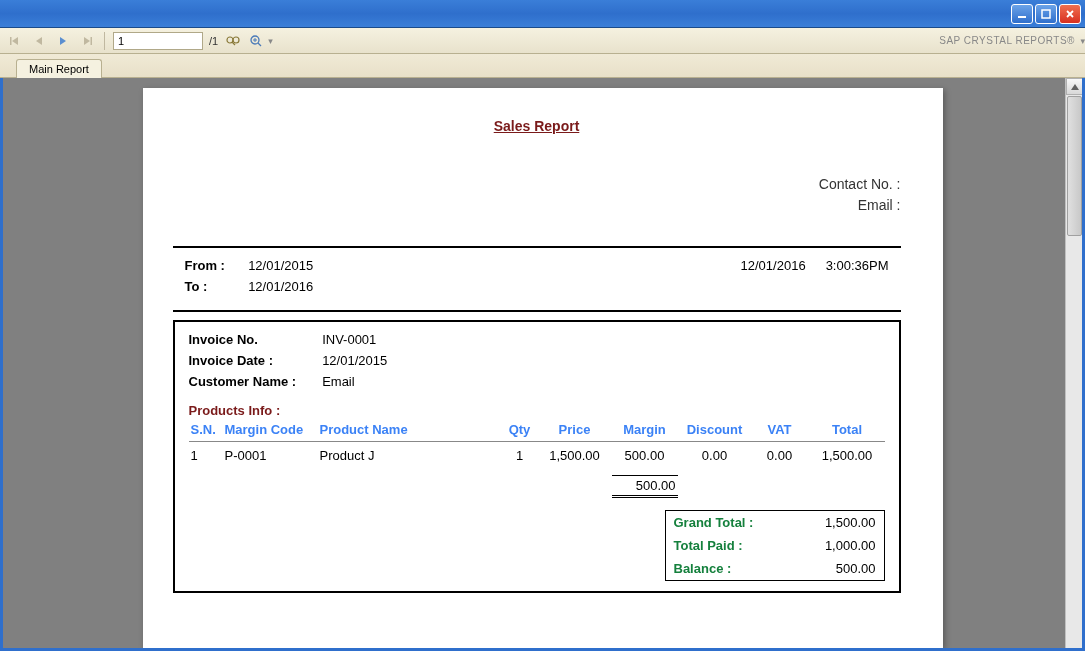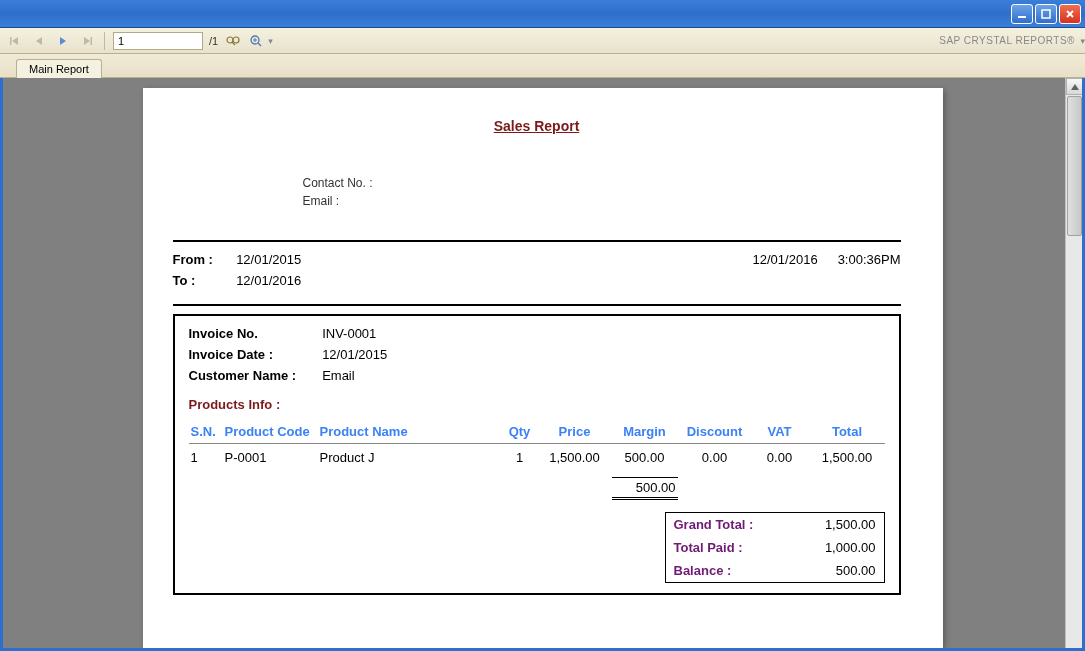--- a/index.html
+++ b/index.html
@@ -29,42 +29,42 @@
 
 .viewer { height: 573px; background: #808080; position: relative; display: flex; justify-content: center; overflow: hidden; border-left: 3px solid #2f6fcc; border-right: 3px solid #2f6fcc; border-bottom: 3px solid #2f6fcc; }
 .scrollbar { position: absolute; right: 0; top: 0; width: 17px; height: 100%; background: #e8e8e8; border-left: 1px solid #c0c0c0; }
 .scrollbtn { width: 17px; height: 17px; background: linear-gradient(to bottom, #f8f8f8, #d8d8d8); border: 1px solid #b0b0b0; display: flex; align-items: center; justify-content: center; }
 .scrollthumb { width: 15px; height: 140px; background: linear-gradient(to right, #e0e0e0, #c8c8c8); border: 1px solid #a0a0a0; margin: 1px auto; border-radius: 2px; }
 
 .page { width: 800px; background: #fff; margin-top: 10px; box-shadow: 2px 2px 6px rgba(0,0,0,0.3); padding: 20px 42px 40px 30px; position: relative; }
 
 
 .report-title { text-align: center; font-size: 14px; font-weight: bold; color: #7a1a1a; text-decoration: underline; margin-top: 10px; margin-bottom: 40px; }
-.contact-block { text-align: left; font-size: 12px; color: #333; line-height: 1.5; margin-bottom: 30px; margin-left: 130px; }
+.contact-block { text-align: right; font-size: 14px; color: #333; line-height: 1.5; margin-bottom: 30px; margin-left: 130px; }
 .thick-rule { border: none; border-top: 2px solid #000; margin: 8px 0; }
 
-.daterow { display: flex; justify-content: space-between; font-size: 13px; margin: 10px 0; }
+.daterow { display: flex; justify-content: space-between; font-size: 13px; margin: 10px 12px; }
 .daterow .left div { margin-bottom: 6px; }
 .daterow .left b { display: inline-block; width: 60px; }
 .daterow .right { display: flex; gap: 20px; }
 
 .invoice-box { border: 2px solid #000; padding: 10px 14px; margin-top: 8px; }
 .invrow { font-size: 13px; margin-bottom: 6px; }
 .invrow b { display: inline-block; width: 130px; }
-.section-label { color: #7a1a1a; font-weight: bold; font-size: 13px; margin-top: 14px; margin-bottom: 8px; }
+.section-label { color: #7a1a1a; font-weight: bold; font-size: 13px; margin-top: 14px; }
 
 .ptable { width: 100%; border-collapse: collapse; font-size: 13px; }
 .ptable th { color: #3b82f6; font-weight: bold; text-align: left; padding: 4px 2px; border-bottom: 1px solid #888; }
 .ptable th.r, .ptable td.r { text-align: center; }
 .ptable td { padding: 6px 2px; vertical-align: top; }
 .subtotal-cell { border-top: 1px solid #000; border-bottom: 3px double #000; text-align: right; padding: 2px; }
 
 .totals-box { border: 1px solid #000; float: right; width: 220px; margin-top: 6px; font-size: 13px; }
 .totals-box .trow { display: flex; justify-content: space-between; padding: 4px 8px; }
-.totals-box .trow .lab { color: #701a75; font-weight: bold; }
+.totals-box .trow .lab { color: #15803d; font-weight: bold; }
 .clear { clear: both; }
 </style>
 </head>
 <body>
 
 <div class="titlebar">
   <div class="winbtn min">
     <svg width="10" height="10">
         <rect x="1" y="7" width="8" height="2" fill="#fff"></rect>
       </svg>
@@ -161,21 +161,21 @@
       <div class="invrow"><b>Invoice No.</b> <span>INV-0001</span></div>
       <div class="invrow"><b>Invoice Date :</b> <span>12/01/2015</span></div>
       <div class="invrow"><b>Customer Name :</b> <span>Email</span></div>
 
       <div class="section-label">Products Info :</div>
 
       <table class="ptable">
         <thead>
           <tr>
             <th style="width:34px">S.N.</th>
-            <th style="width:95px">Product Code</th>
+            <th style="width:95px">Margin Code</th>
             <th>Product Name</th>
             <th class="r" style="width:40px">Qty</th>
             <th class="r" style="width:70px">Price</th>
             <th class="r" style="width:70px">Margin</th>
             <th class="r" style="width:70px">Discount</th>
             <th class="r" style="width:60px">VAT</th>
             <th class="r" style="width:75px">Total</th>
           </tr>
         </thead>
         <tbody>

